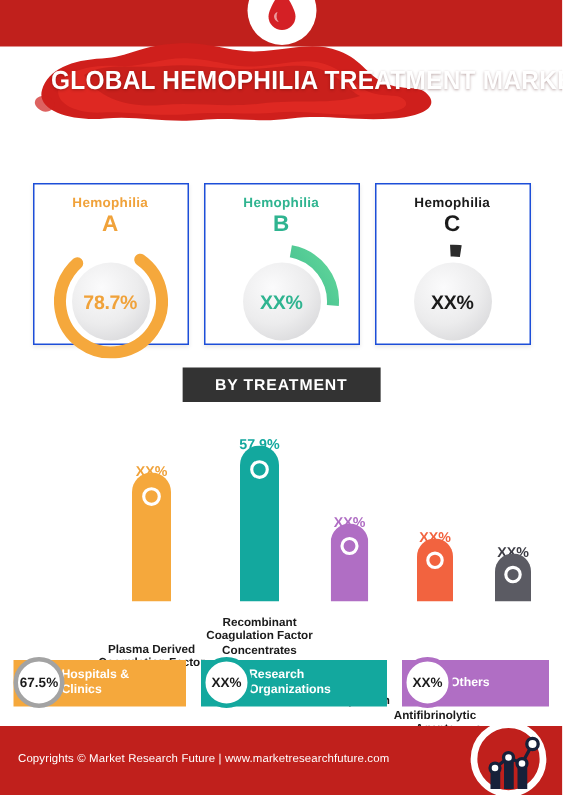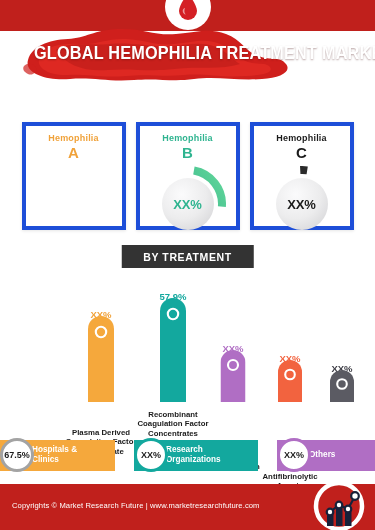--- a/index.html
+++ b/index.html
@@ -102,21 +102,21 @@
     width: 375px;
     height: 108px;
     display: flex;
     justify-content: center;
     gap: 10px;
   }
   .type-card {
     width: 104px;
     height: 108px;
     background: #ffffff;
-    border: 4px solid #1d4ed8;
+    border: 1px solid #1d4ed8;
     box-shadow: 0 1px 3px rgba(0,0,0,0.10);
     position: relative;
     box-sizing: border-box;
   }
   .type-label {
     text-align: center;
     font-size: 9px;
     font-weight: bold;
     margin-top: 7px;
     font-family: "Liberation Sans Narrow", "Liberation Sans", sans-serif;
@@ -196,21 +196,21 @@
   }
 
   
   .enduser-row {
     position: absolute;
     top: 434px;
     left: 0;
     width: 375px;
     height: 42px;
     display: flex;
-    justify-content: space-between;
+    justify-content: center;
     align-items: center;
     gap: 10px;
   }
   .eu-item {
     position: relative;
     height: 34px;
     display: flex;
     align-items: center;
   }
   .eu-bar {
@@ -300,20 +300,34 @@
     </svg>
     <div class="title-text">GLOBAL HEMOPHILIA TREATMENT MARKET</div>
   </div>
 
 
   <div class="type-row">
 
     <div class="type-card">
       <div class="type-label" style="color:#f0a23a;">Hemophilia</div>
       <div class="type-letter" style="color:#f0a23a;">A</div>
+      <div class="donut-wrap">
+        <svg width="76" height="76" viewBox="0 0 76 76">
+          <defs>
+            <radialGradient id="coreGradA" cx="38%" cy="32%" r="72%">
+              <stop offset="0%" stop-color="#fbfbfc"></stop>
+              <stop offset="65%" stop-color="#ececed"></stop>
+              <stop offset="100%" stop-color="#dcdcde"></stop>
+            </radialGradient>
+          </defs>
+          <circle cx="38" cy="38" r="34" fill="none" stroke="#f5a83c" stroke-width="8" stroke-linecap="round" stroke-dasharray="168 214" transform="rotate(-55 38 38)"></circle>
+          <circle cx="38" cy="38" r="26" fill="url(#coreGradA)"></circle>
+        </svg>
+        <div class="donut-value" style="color:#f0a23a;">78.7%</div>
+      </div>
     </div>
 
     <div class="type-card">
       <div class="type-label" style="color:#2fb490;">Hemophilia</div>
       <div class="type-letter" style="color:#2fb490;">B</div>
       <div class="donut-wrap">
         <svg width="76" height="76" viewBox="0 0 76 76">
           <defs>
             <radialGradient id="coreGradB" cx="38%" cy="32%" r="72%">
               <stop offset="0%" stop-color="#fbfbfc"></stop>

